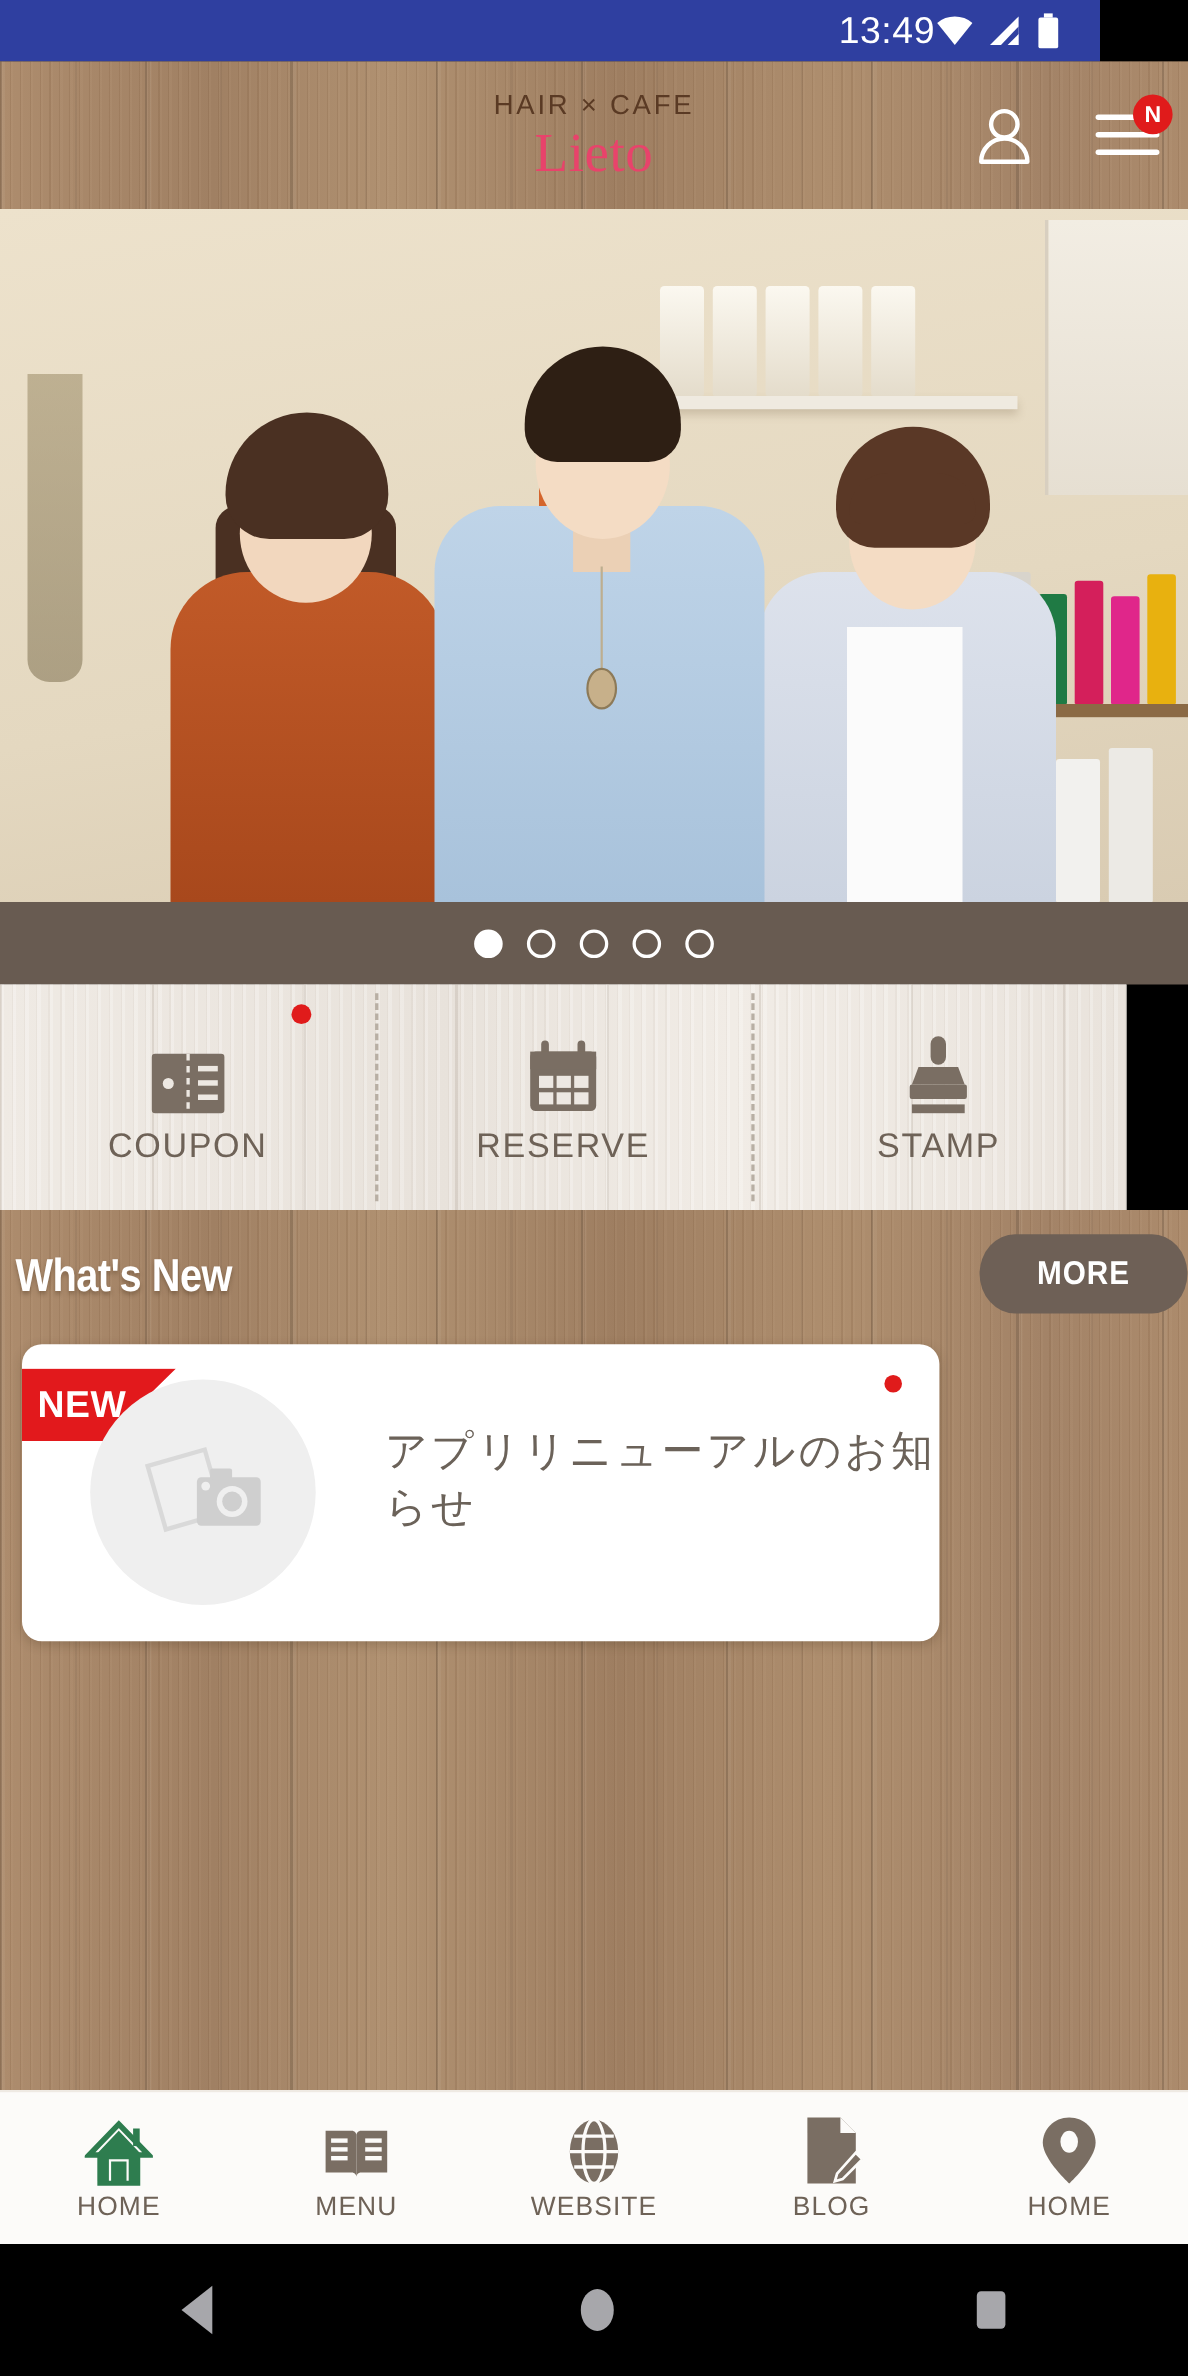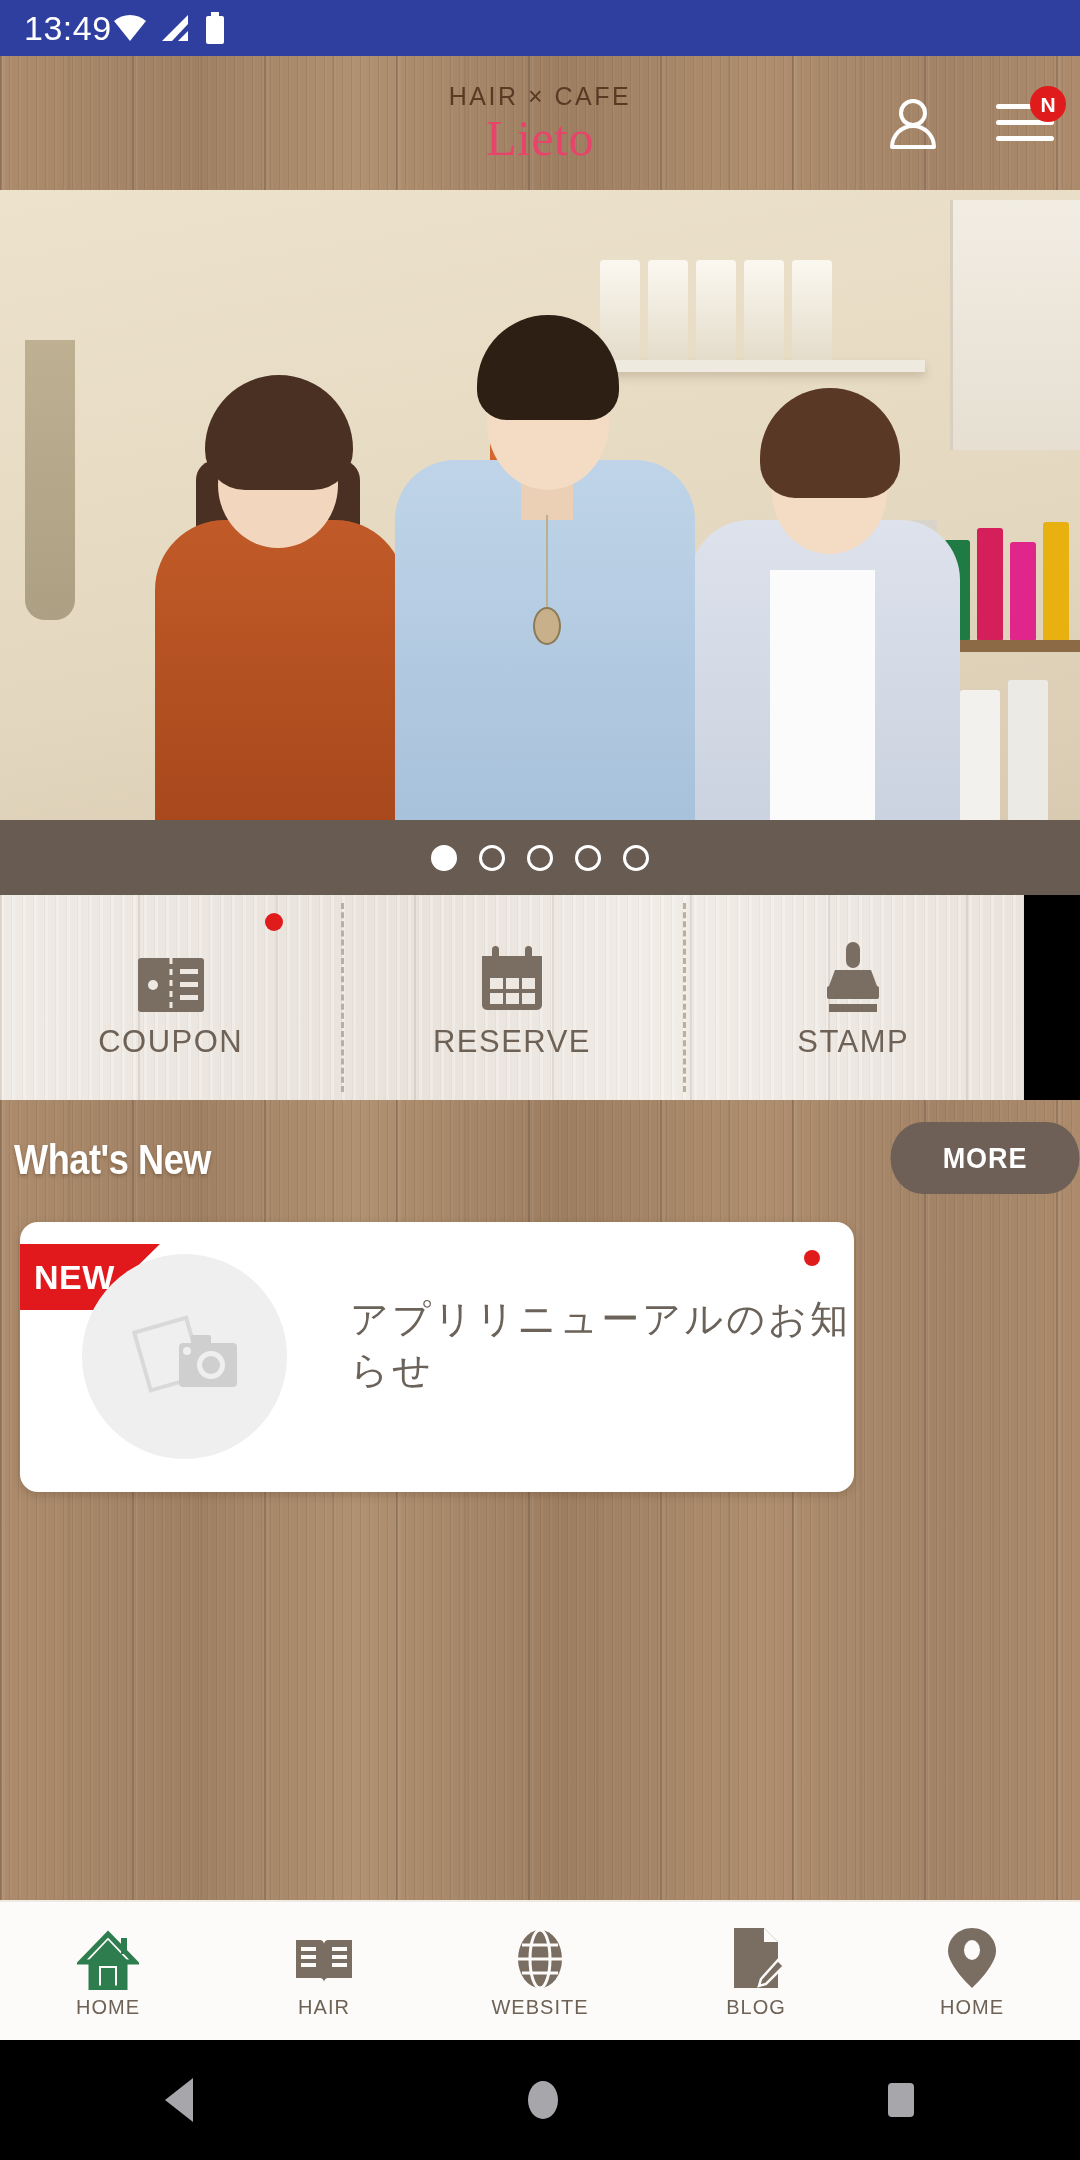--- a/index.html
+++ b/index.html
@@ -6,23 +6,23 @@
   html,body { width:1080px; height:2160px; }
   body {
     font-family:"Liberation Sans", sans-serif;
     background:#000;
     overflow:hidden;
   }
   #phone { position:relative; width:1080px; height:2160px; overflow:hidden; background:#000; }
 
   
   .statusbar {
-    position:absolute; top:0; left:0; width:1080px; height:56px;
+    position:absolute; top:0; left:0; width:1000px; height:56px;
     background:#2F3FA0; display:flex; align-items:center;
-    padding:0 24px; justify-content:flex-start;
+    padding:0 36px; justify-content:flex-end;
   }
   .status-time { color:#fff; font-size:34px; font-weight:400; letter-spacing:.5px; line-height:1; }
   .status-icons { display:flex; align-items:center; gap:12px; }
   .status-icons svg { display:block; }
 
   
   .wood-dark {
     background-color:#A8886A;
     background-image:
       repeating-linear-gradient(90deg,
@@ -173,21 +173,21 @@
   .news-date { font-size:42px; color:#5A5048; letter-spacing:1px; font-family:"Liberation Sans", sans-serif; }
   .news-text { font-size:38px; color:#6B6259; margin-top:32px; letter-spacing:3px; font-family:"DejaVu Sans", sans-serif; }
   .news-dot { position:absolute; right:34px; top:28px; width:16px; height:16px; border-radius:50%; background:#E01B1B; }
 
   
   .bottomnav {
     position:absolute; top:1900px; left:0; width:1080px; height:140px;
     background:#FCFBF9; border-top:2px solid #EFEAE3; display:flex;
   }
   .navitem { flex:1; display:flex; flex-direction:column; align-items:center; justify-content:center; gap:6px; }
-  .navlabel { font-size:20px; color:#6E6257; letter-spacing:1px; font-family:"Liberation Sans", sans-serif; }
+  .navlabel { font-size:24px; color:#6E6257; letter-spacing:1px; font-family:"Liberation Sans", sans-serif; }
   .navlabel.active { color:#6E6257; }
   .navicon { height:66px; display:flex; align-items:flex-end; }
 
   
   .sysnav {
     position:absolute; top:2040px; left:0; width:1080px; height:120px;
     background:#000; display:flex; align-items:center; justify-content:space-around;
   }
   .sysnav svg { display:block; }
 </style>
@@ -388,21 +388,21 @@
           <path d="M4 6 h24 c2 0 4 2 4 4 v38 c0 -2 -2 -4 -4 -4 h-24 Z" fill="#7A6E63"></path>
           <path d="M60 6 h-24 c-2 0 -4 2 -4 4 v38 c0 -2 2 -4 4 -4 h24 Z" fill="#7A6E63"></path>
           <rect x="9" y="13" width="15" height="4" fill="#FCFBF9"></rect>
           <rect x="9" y="21" width="15" height="4" fill="#FCFBF9"></rect>
           <rect x="9" y="29" width="15" height="4" fill="#FCFBF9"></rect>
           <rect x="40" y="13" width="15" height="4" fill="#FCFBF9"></rect>
           <rect x="40" y="21" width="15" height="4" fill="#FCFBF9"></rect>
           <rect x="40" y="29" width="15" height="4" fill="#FCFBF9"></rect>
         </svg>
       </div>
-      <div class="navlabel">HAIR</div>
+      <div class="navlabel">MENU</div>
     </div>
 
     <div class="navitem">
       <div class="navicon">
         <svg width="56" height="62" viewBox="0 0 56 62">
           <ellipse cx="28" cy="31" rx="22" ry="29" fill="#7A6E63"></ellipse>
           <ellipse cx="28" cy="31" rx="10" ry="29" fill="none" stroke="#FCFBF9" stroke-width="3"></ellipse>
           <line x1="6" y1="31" x2="50" y2="31" stroke="#FCFBF9" stroke-width="3"></line>
           <line x1="10" y1="17" x2="46" y2="17" stroke="#FCFBF9" stroke-width="3"></line>
           <line x1="10" y1="45" x2="46" y2="45" stroke="#FCFBF9" stroke-width="3"></line>

